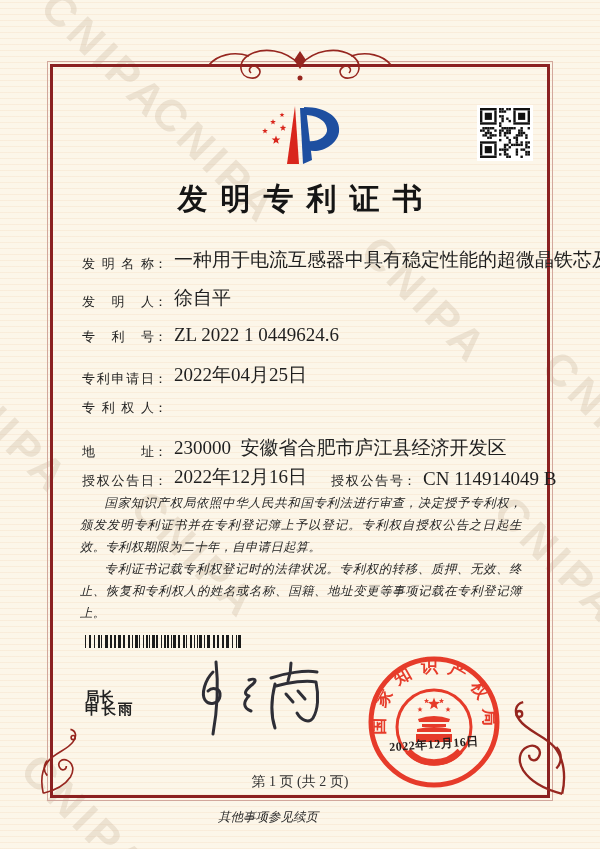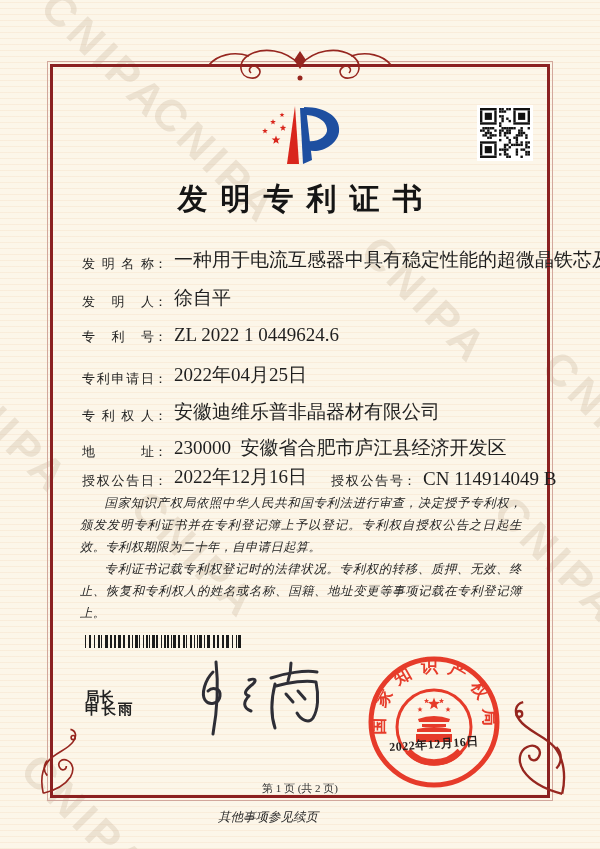--- a/index.html
+++ b/index.html
@@ -59,21 +59,21 @@
   .dir-name{ position:absolute; left:85px; top:700px; font-size:14.5px;
     font-weight:700; color:#222; letter-spacing:2px;}
   .sig{ position:absolute; left:185px; top:656px; }
   .seal{ position:absolute; left:366px; top:654px; opacity:0.94; }
   .seal-date{
     position:absolute; left:364px; top:736px; width:140px; text-align:center;
     transform:rotate(-4deg); font-size:12px; font-weight:700; color:#241e1d;
     letter-spacing:0.5px; white-space:nowrap;
   }
   .page-num{ position:absolute; left:0; top:773px; width:600px;
-    text-align:center; font-size:11px; color:#333;margin-top:8px; }
+    text-align:center; font-size:14px; color:#333; }
   .note{ position:absolute; left:0; top:809px; width:536px; text-align:center;
     font-size:12.5px; color:#2a2a2a; font-style:italic; }
   .orn-top{ position:absolute; left:205px; top:45px; }
   .orn-bl{ position:absolute; left:34px; top:728px; }
   .orn-br{ position:absolute; left:492px; top:700px; transform:scaleX(-1); }
 </style>
 </head>
 <body>
 
 <div class="page">
@@ -277,21 +277,20 @@
     <span class="fvalue">ZL 2022 1 0449624.6</span>
   </div>
   <div class="frow" style="top:362px">
     <span class="flabel">专利申请日</span>
       <span class="fcolon">：</span>
     <span class="fvalue">2022年04月25日</span>
   </div>
   <div class="frow" style="top:399px">
     <span class="flabel">专利权人</span>
       <span class="fcolon">：</span>
-    <span class="fvalue">安徽迪维乐普非晶器材有限公司</span>
   </div>
   <div class="frow" style="top:435px">
     <span class="flabel">地址</span>
       <span class="fcolon">：</span>
     <span class="fvalue">230000  安徽省合肥市庐江县经济开发区</span>
   </div>
   <div class="frow" style="top:464px">
     <span class="flabel">授权公告日</span>
       <span class="fcolon">：</span>
     <span class="fvalue">2022年12月16日</span>

